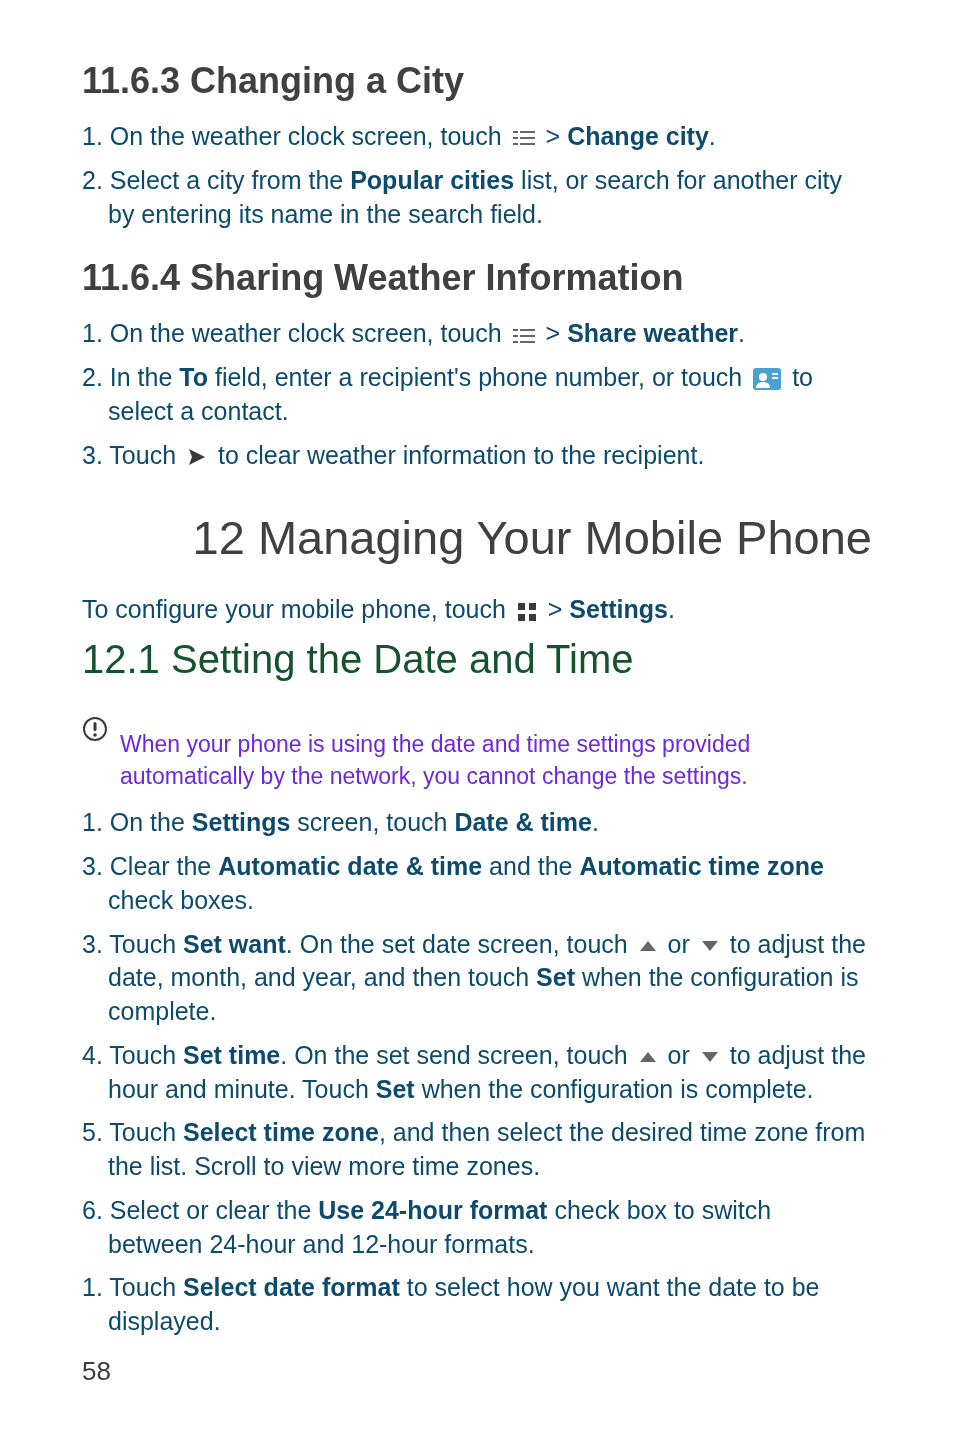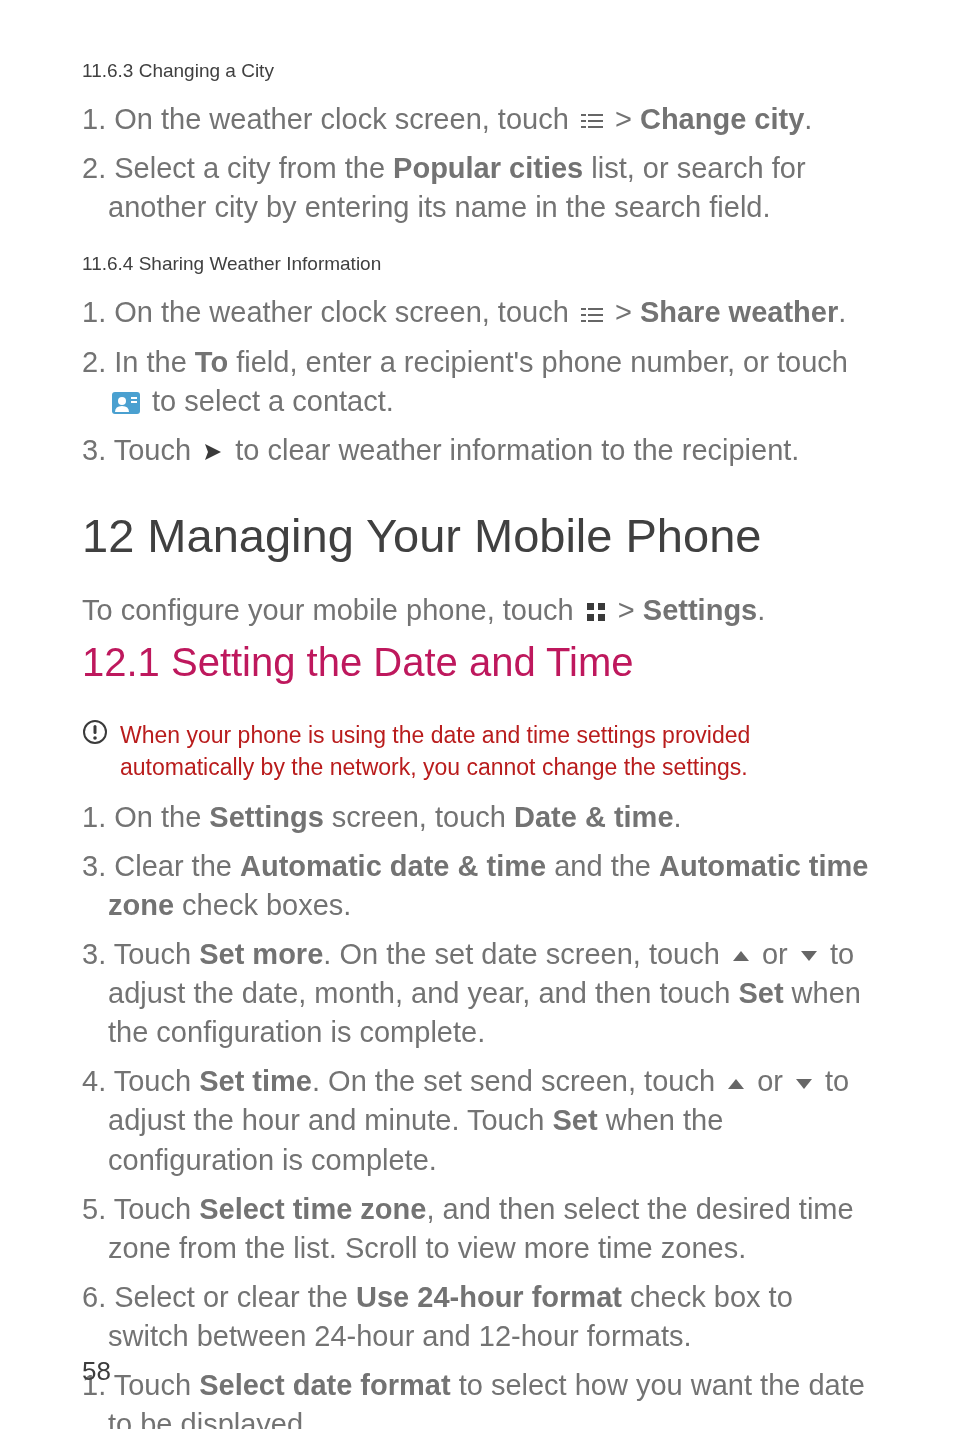--- a/index.html
+++ b/index.html
@@ -6,59 +6,61 @@
   body {
     width: 954px;
     height: 1429px;
     background: #ffffff;
     font-family: Arial, Helvetica, sans-serif;
     color: #3c3c3c;
     padding: 60px 82px 50px 82px;
     position: relative;
   }
   .h3 {
-    font-size: 19px;
+    font-size: 36px;
     color: #404040;
     margin-bottom: 18px;
-    font-weight: normal;
+    font-weight: bold;
   }
   .h1-chapter {
     font-size: 47px;
     color: #404040;
     margin-top: 38px;
     margin-bottom: 28px;
     font-weight: normal;
+    text-align: right;
   }
   .h2-section {
     font-size: 40px;
-    color: #be185d;
+    color: #14532d;
     margin-bottom: 34px;
     font-weight: normal;
   }
   .step, .body-text {
-    font-size: 29px;
-    color: #737373;
+    font-size: 25px;
+    color: #0c4a6e;
     line-height: 1.35;
     margin-bottom: 10px;
   }
   .step {
     padding-left: 26px;
     text-indent: -26px;
   }
   .note-row {
     display: flex;
     align-items: flex-start;
     gap: 12px;
     margin-bottom: 14px;
   }
   .note-text {
     font-size: 23px;
-    color: #b91c1c;
+    color: #6d28d9;
     line-height: 1.4;
     flex: 1;
+    margin-top: 12px;
   }
   b { font-weight: bold; }
   .inline-icon {
     display: inline-block;
     vertical-align: middle;
     margin: 0 4px;
   }
   .menu-icon svg, .apps-icon svg, .send-icon svg, .contact-icon svg,
   .triangle-up-icon svg, .triangle-down-icon svg, .note-icon svg {
     display: block;
@@ -172,21 +174,21 @@
 
 <p class="step">
   <span>1. On the </span><b>Settings</b><span> screen, touch </span><b>Date &amp; time</b><span>.</span>
 </p>
 
 <p class="step">
   <span>3. Clear the </span><b>Automatic date &amp; time</b><span> and the </span><b>Automatic time zone</b><span> check boxes.</span>
 </p>
 
 <p class="step">
-  <span>3. Touch </span><b>Set more</b><span>. On the set date screen, touch </span>
+  <span>3. Touch </span><b>Set want</b><span>. On the set date screen, touch </span>
   <span class="inline-icon triangle-up-icon"><svg width="18" height="12" viewBox="0 0 18 12">
         <path d="M9 1 L17 11 L1 11 Z" fill="#666"></path>
       </svg></span>
   <span> or </span>
   <span class="inline-icon triangle-down-icon"><svg width="18" height="12" viewBox="0 0 18 12">
         <path d="M1 1 L17 1 L9 11 Z" fill="#666"></path>
       </svg></span>
   <span> to adjust the date, month, and year, and then touch </span><b>Set</b><span> when the configuration is complete.</span>
 </p>
 

